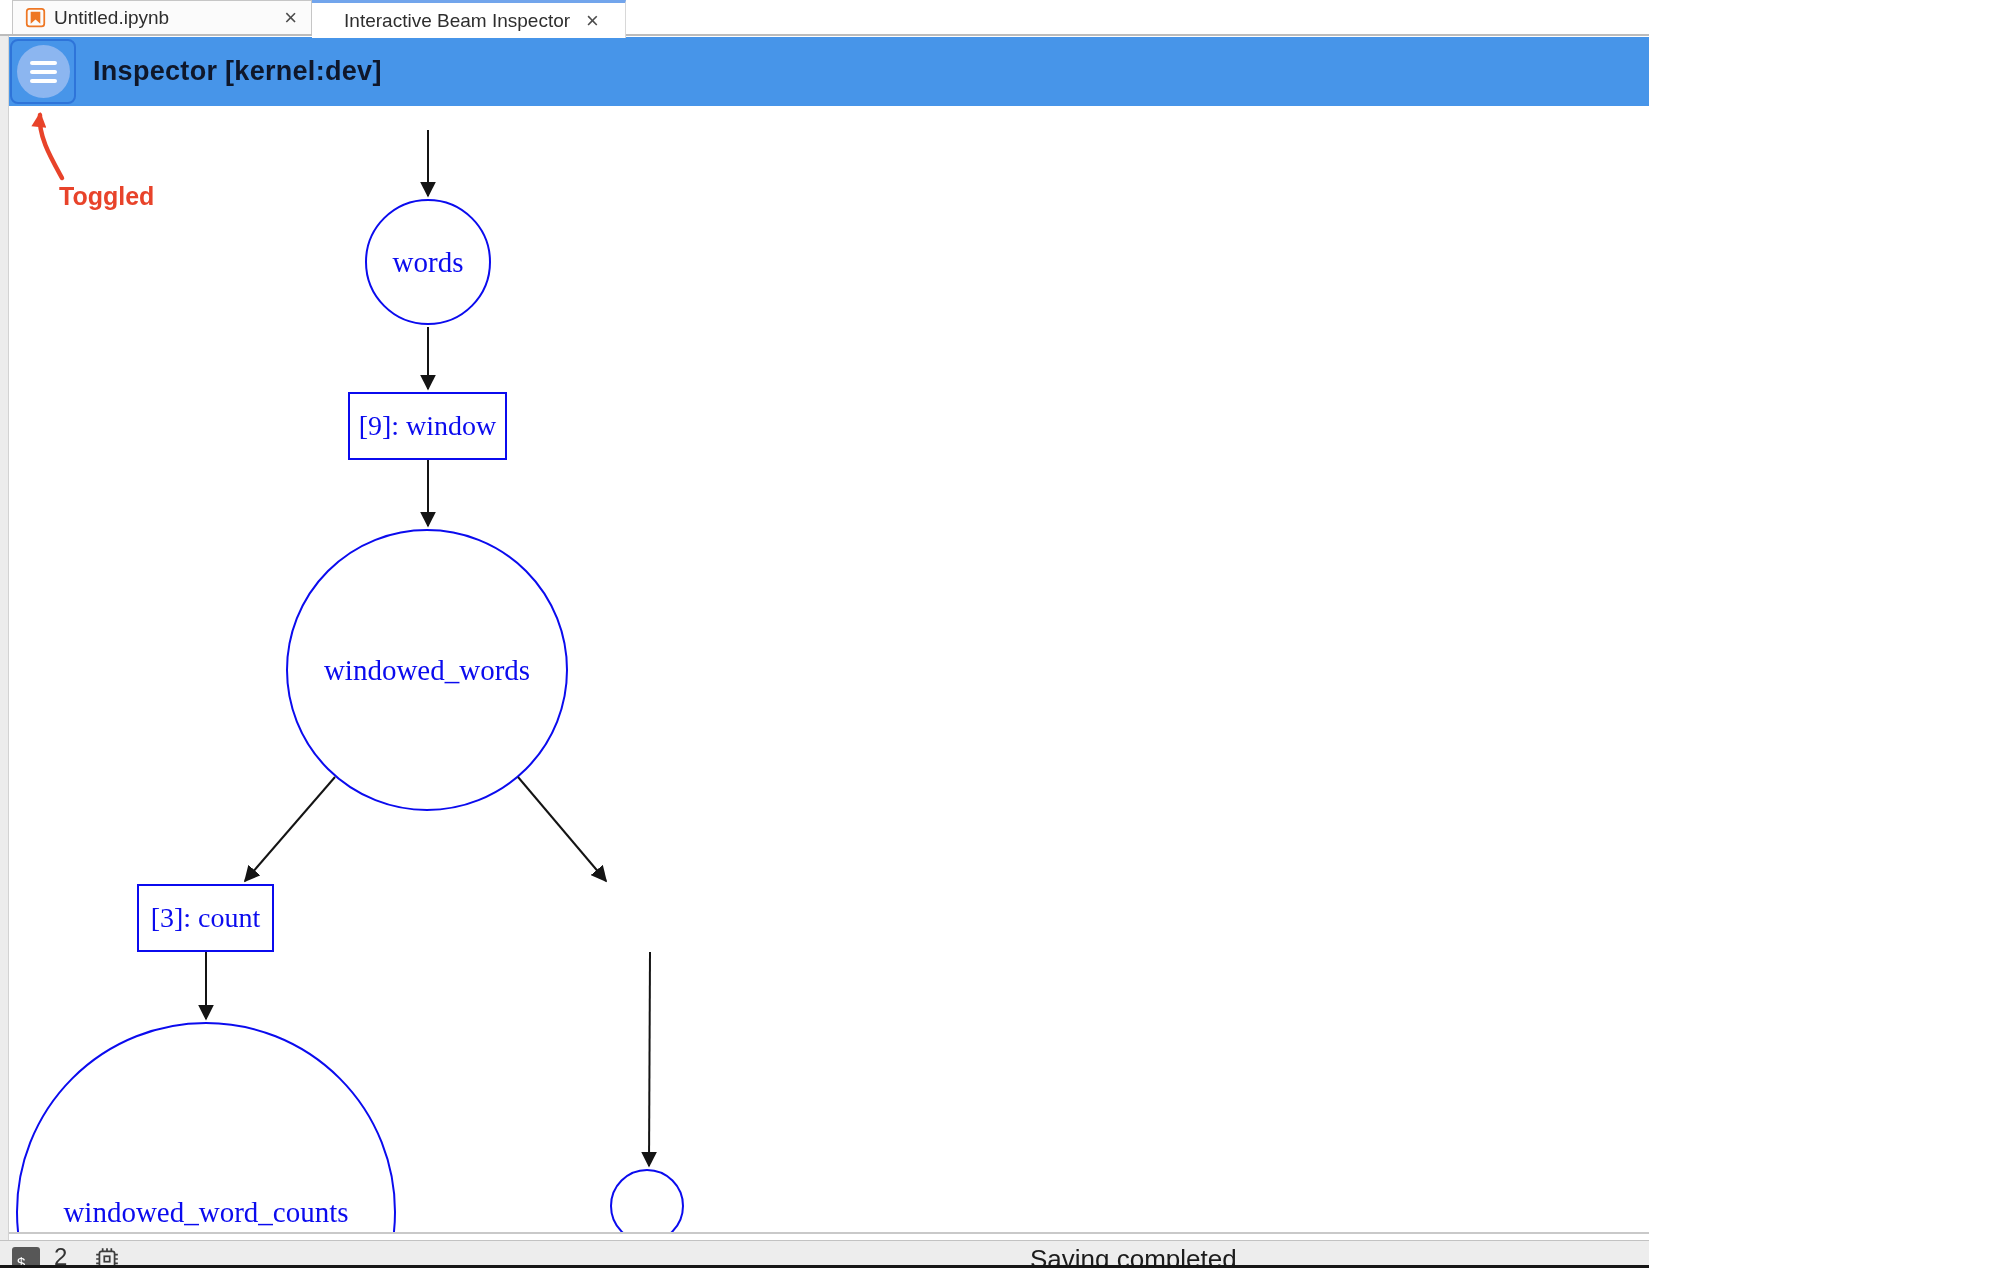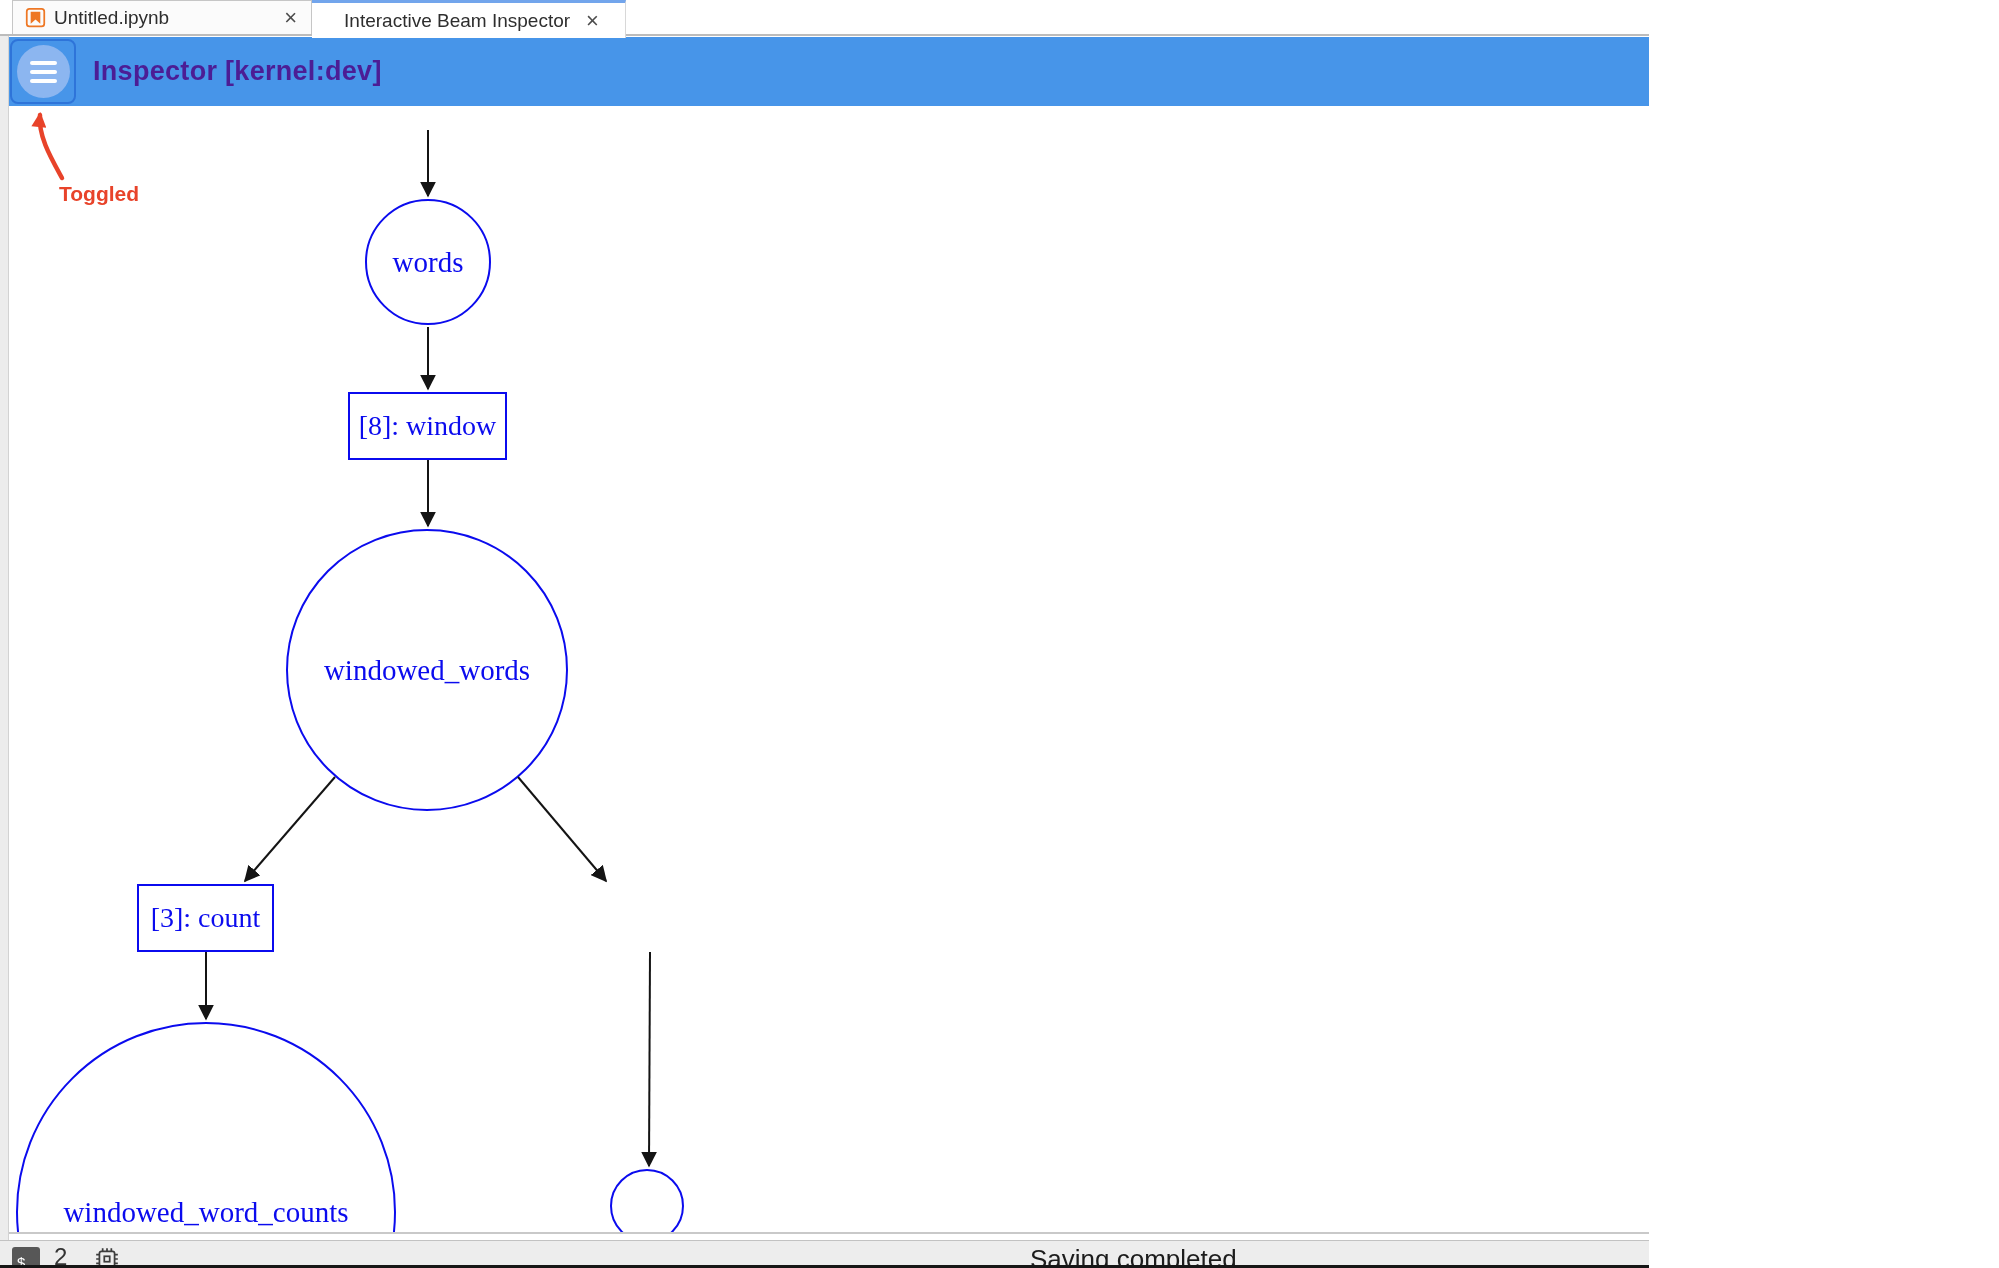--- a/index.html
+++ b/index.html
@@ -22,38 +22,38 @@
   .leftstrip{position:absolute;left:0;top:36px;width:9px;height:1204px;background:#ececec;
              border-right:1px solid #d2d2d2;box-sizing:border-box;}
 
   
   .header{position:absolute;left:9px;top:37px;right:0;height:69px;background:#4795e9;display:flex;align-items:center;}
   .menu-btn{position:absolute;left:1px;top:2px;width:66px;height:65px;border:2px solid #2e74d9;border-radius:8px;
             background:#4795e9;display:flex;align-items:center;justify-content:center;box-sizing:border-box;cursor:pointer;}
   .menu-circle{width:53px;height:53px;border-radius:50%;background:#8cb6f0;display:flex;flex-direction:column;
                align-items:center;justify-content:center;gap:5px;}
   .menu-bar{width:27px;height:4px;background:#ffffff;border-radius:2px;}
-  .header-title{margin:0 0 0 84px;font-size:27px;font-weight:700;color:#4c1d95;letter-spacing:.3px;}
+  .header-title{margin:0 0 0 84px;font-size:27px;font-weight:700;color:#0f172a;letter-spacing:.3px;}
 
   
   .canvas{position:absolute;left:9px;top:106px;width:1990px;height:1126px;background:#ffffff;
           border-bottom:2px solid #c9c9c9;overflow:hidden;}
   .node{position:absolute;box-sizing:border-box;border:2px solid #0b0bee;background:#fff;
         display:flex;align-items:center;justify-content:center;text-align:left;
         font-family:"Liberation Serif","DejaVu Serif",serif;font-size:28px;color:#0b0bee;z-index:2;cursor:pointer;}
   .circle{border-radius:50%;}
   .n-words{left:356px;top:93px;width:126px;height:126px;font-size:29px;}
   .n-window{left:339px;top:286px;width:159px;height:68px;}
   .n-windowed-words{left:277px;top:423px;width:282px;height:282px;font-size:29px;}
   .n-count{left:128px;top:778px;width:137px;height:68px;}
   .n-map{left:299px;top:778px;width:685px;height:68px;}
   .n-wwc{left:7px;top:916px;width:380px;height:380px;font-size:29px;}
   .n-small{left:601px;top:1063px;width:74px;height:74px;}
   .edges-svg{position:absolute;left:0;top:0;z-index:3;pointer-events:none;}
-  .annotation-label{position:absolute;left:50px;top:76px;color:#e8432a;font-weight:700;font-size:21px;z-index:3;}
+  .annotation-label{position:absolute;left:50px;top:76px;color:#e8432a;font-weight:700;font-size:25px;z-index:3;}
 
   
   .statusbar{position:absolute;left:0;top:1240px;width:100%;height:40px;background:#ededed;
              border-top:1px solid #c2c2c2;box-sizing:border-box;z-index:4;}
   .term-icon{position:absolute;left:12px;top:6px;width:28px;height:26px;background:#575757;border-radius:3px;
              color:#fff;font-size:15px;display:flex;align-items:flex-end;padding:0 0 2px 5px;box-sizing:border-box;cursor:pointer;}
   .term-count{position:absolute;left:54px;top:2px;font-size:24px;color:#333;}
   .chip-wrap{position:absolute;left:94px;top:5px;cursor:pointer;}
   .status-msg{position:absolute;left:1030px;top:3px;font-size:26px;color:#1c1c1c;white-space:nowrap;}
   .bottom-edge{position:absolute;left:0;top:1265px;width:100%;height:3px;background:#161616;z-index:6;}
@@ -92,21 +92,21 @@
     </div>
     <h1 class="header-title">Inspector [kernel:dev]</h1>
   </div>
 
   <div class="canvas">
 
     <div class="node circle n-words">
       <span>words</span>
     </div>
     <div class="node n-window">
-      <span>[8]: window</span>
+      <span>[9]: window</span>
     </div>
     <div class="node circle n-windowed-words">
       <span>windowed_words</span>
     </div>
     <div class="node n-count">
       <span>[3]: count</span>
     </div>
     <div class="node circle n-wwc">
       <span>windowed_word_counts</span>
     </div>

